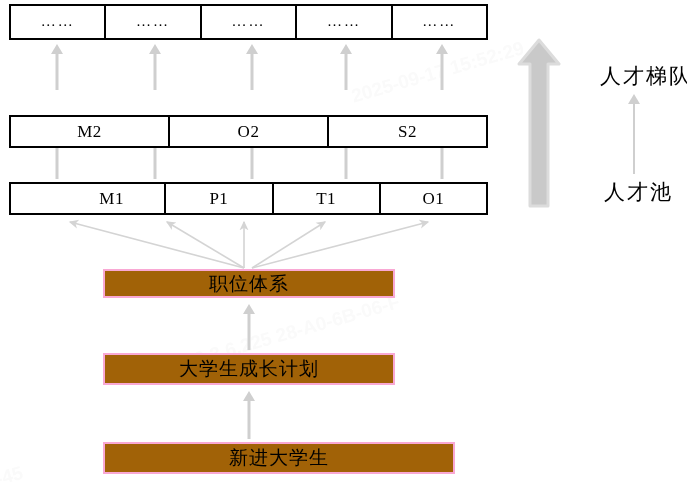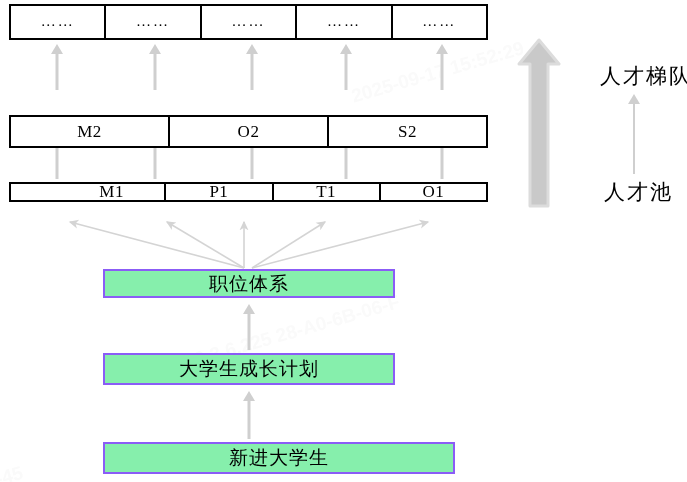--- a/index.html
+++ b/index.html
@@ -59,28 +59,28 @@
   }
   .cell:last-child { border-right: none; }
   .cell.dots {
     font-size: 15px;
     letter-spacing: 2px;
     padding-bottom: 2px;
   }
 
   #row-top  { left: 9px;  top: 4px;   width: 479px; height: 36px; }
   #row-mid  { left: 9px;  top: 93px;  width: 479px; height: 33px; margin-top: 22px; }
-  #row-low  { left: 9px;  top: 182px; width: 479px; height: 20px; padding-left: 48px; }
+  #row-low  { left: 9px;  top: 182px; width: 479px; height: 33px; padding-left: 48px; }
 
   
   .box {
     position: absolute;
-    border: 2px solid #8b5cf6;
+    border: 2px solid #f9a8d4;
     box-sizing: border-box;
-    background: #86efac;
+    background: #a16207;
     display: flex;
     align-items: center;
     justify-content: center;
     font-size: 19px;
     color: #000000;
     letter-spacing: 1px;
     z-index: 3;
   }
   #box-position { left: 103px; top: 269px; width: 292px; height: 29px; }
   #box-program  { left: 103px; top: 353px; width: 292px; height: 32px; }

